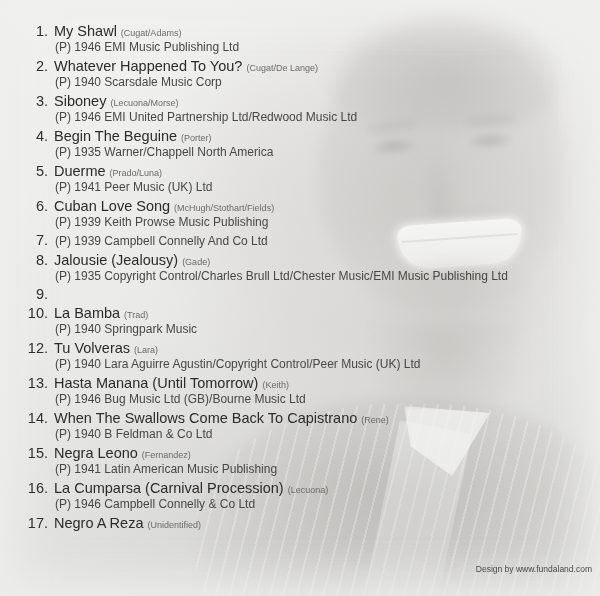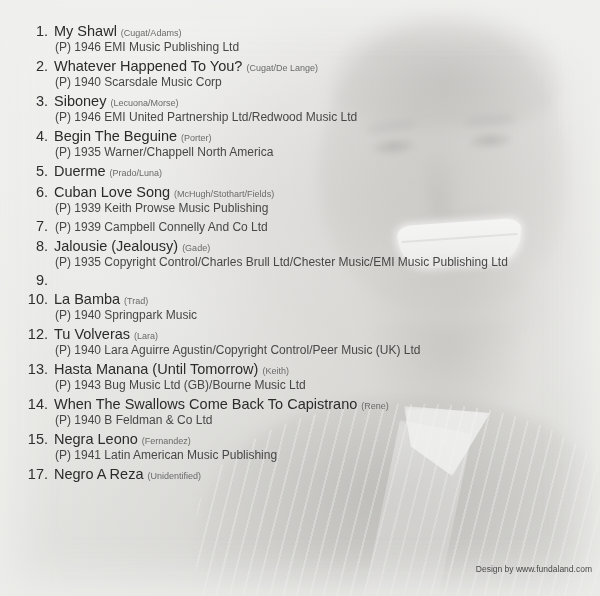--- a/index.html
+++ b/index.html
@@ -298,20 +298,21 @@
           <div class="tk-pub">(P) 1935 Warner/Chappell North America</div>
         </span>
       </li>
 
       <li class="track">
         <span class="tk-num">5.</span>
         <span class="tk-body">
           <span class="tk-titleline">
             <span class="tk-title">Duerme</span><span class="tk-writers">(Prado/Luna)</span>
           </span>
+          <div class="tk-pub">(P) 1941 Peer Music (UK) Ltd</div>
         </span>
       </li>
 
       <li class="track">
         <span class="tk-num">6.</span>
         <span class="tk-body">
           <span class="tk-titleline">
             <span class="tk-title">Cuban Love Song</span><span class="tk-writers">(McHugh/Stothart/Fields)</span>
           </span>
           <div class="tk-pub">(P) 1939 Keith Prowse Music Publishing</div>
@@ -359,21 +360,21 @@
           <div class="tk-pub">(P) 1940 Lara Aguirre Agustin/Copyright Control/Peer Music (UK) Ltd</div>
         </span>
       </li>
 
       <li class="track">
         <span class="tk-num">13.</span>
         <span class="tk-body">
           <span class="tk-titleline">
             <span class="tk-title">Hasta Manana (Until Tomorrow)</span><span class="tk-writers">(Keith)</span>
           </span>
-          <div class="tk-pub">(P) 1943 Bug Music Ltd (GB)/Bourne Music Ltd</div>
+          <div class="tk-pub">(P) 1946 Bug Music Ltd (GB)/Bourne Music Ltd</div>
         </span>
       </li>
 
       <li class="track">
         <span class="tk-num">14.</span>
         <span class="tk-body">
           <span class="tk-titleline">
             <span class="tk-title">When The Swallows Come Back To Capistrano</span><span class="tk-writers">(Rene)</span>
           </span>
           <div class="tk-pub">(P) 1940 B Feldman &amp; Co Ltd</div>
@@ -383,20 +384,29 @@
       <li class="track">
         <span class="tk-num">15.</span>
         <span class="tk-body">
           <span class="tk-titleline">
             <span class="tk-title">Negra Leono</span><span class="tk-writers">(Fernandez)</span>
           </span>
           <div class="tk-pub">(P) 1941 Latin American Music Publishing</div>
         </span>
       </li>
 
+      <li class="track">
+        <span class="tk-num">16.</span>
+        <span class="tk-body">
+          <span class="tk-titleline">
+            <span class="tk-title">La Cumparsa (Carnival Procession)</span><span class="tk-writers">(Lecuona)</span>
+          </span>
+          <div class="tk-pub">(P) 1946 Campbell Connelly &amp; Co Ltd</div>
+        </span>
+      </li>
 
       <li class="track">
         <span class="tk-num">17.</span>
         <span class="tk-body">
           <span class="tk-titleline">
             <span class="tk-title">Negro A Reza</span><span class="tk-writers">(Unidentified)</span>
           </span>
           
         </span>
       </li>

